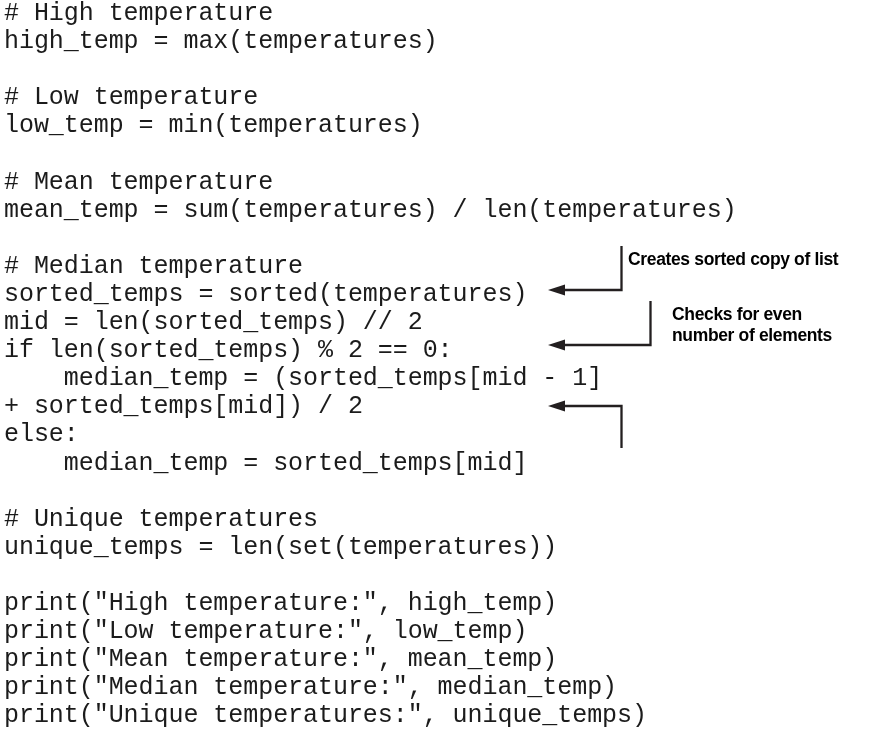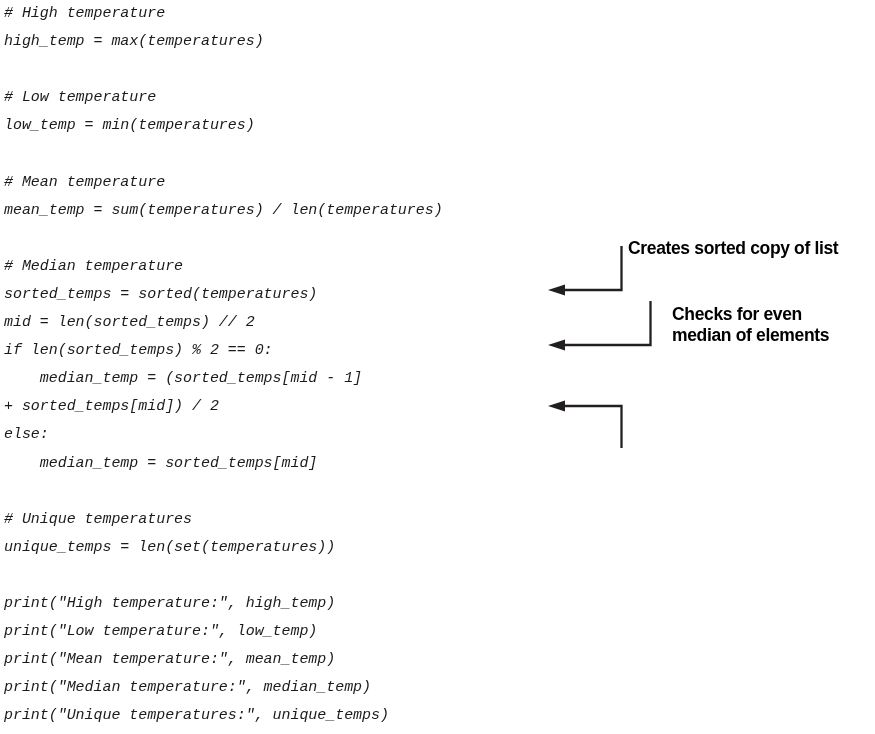--- a/index.html
+++ b/index.html
@@ -20,26 +20,25 @@
 
   
   #code-listing {
     position: absolute;
     left: 4px;
     top: 0px;
     width: 600px;
     margin: 0;
     padding: 0;
     font-family: "Liberation Mono", "DejaVu Sans Mono", monospace;
-    font-size: 15px;
+    font-size: 25px;
     line-height: 28.1px;
     color: #1b1b1b;
     white-space: pre;
     letter-spacing: -0.05px;
-    font-style: italic;
   }
   .code-line {
     height: 28.1px;
     white-space: pre;
     color: #1b1b1b;
   }
   .code-line.blank {
     color: transparent;
   }
 
@@ -47,21 +46,21 @@
   .annotation {
     position: absolute;
     font-family: "Liberation Sans", sans-serif;
     font-weight: bold;
     font-size: 17.5px;
     line-height: 21px;
     color: #000000;
     letter-spacing: -0.35px;
     white-space: pre-line;
   }
-  #annotation-1 { left: 628px; top: 238px; }
+  #annotation-1 { left: 628px; top: 249px; }
   #annotation-2 { left: 672px; top: 304px; }
   #annotation-3 { left: 640px; top: 399px; }
 
   .leader {
     position: absolute;
     overflow: visible;
   }
   #leader-1 { left: 548px; top: 246px; width: 84px; height: 52px; }
   #leader-2 { left: 548px; top: 301px; width: 128px; height: 52px; }
   #leader-3 { left: 548px; top: 396px; width: 100px; height: 56px; }
@@ -77,20 +76,20 @@
     <path d="M 73.5 0 L 73.5 44 L 17 44" fill="none" stroke="#231f20" stroke-width="2.3"></path>
     <path d="M 17 38.4 L 0 44 L 17 49.6 Z" fill="#231f20"></path>
   </svg>
   <div class="annotation" id="annotation-1">Creates sorted copy of list</div>
 
   <svg class="leader" id="leader-2" viewBox="0 0 128 52" width="128" height="52" aria-hidden="true">
     <path d="M 102.5 0 L 102.5 44 L 17 44" fill="none" stroke="#231f20" stroke-width="2.3"></path>
     <path d="M 17 38.4 L 0 44 L 17 49.6 Z" fill="#231f20"></path>
   </svg>
   <div class="annotation" id="annotation-2">Checks for even
-median of elements</div>
+number of elements</div>
 
   <svg class="leader" id="leader-3" viewBox="0 0 100 56" width="100" height="56" aria-hidden="true">
     <path d="M 73.5 52 L 73.5 10 L 17 10" fill="none" stroke="#231f20" stroke-width="2.3"></path>
     <path d="M 17 4.4 L 0 10 L 17 15.6 Z" fill="#231f20"></path>
   </svg>
 
 </div>
 
 </body></html>

